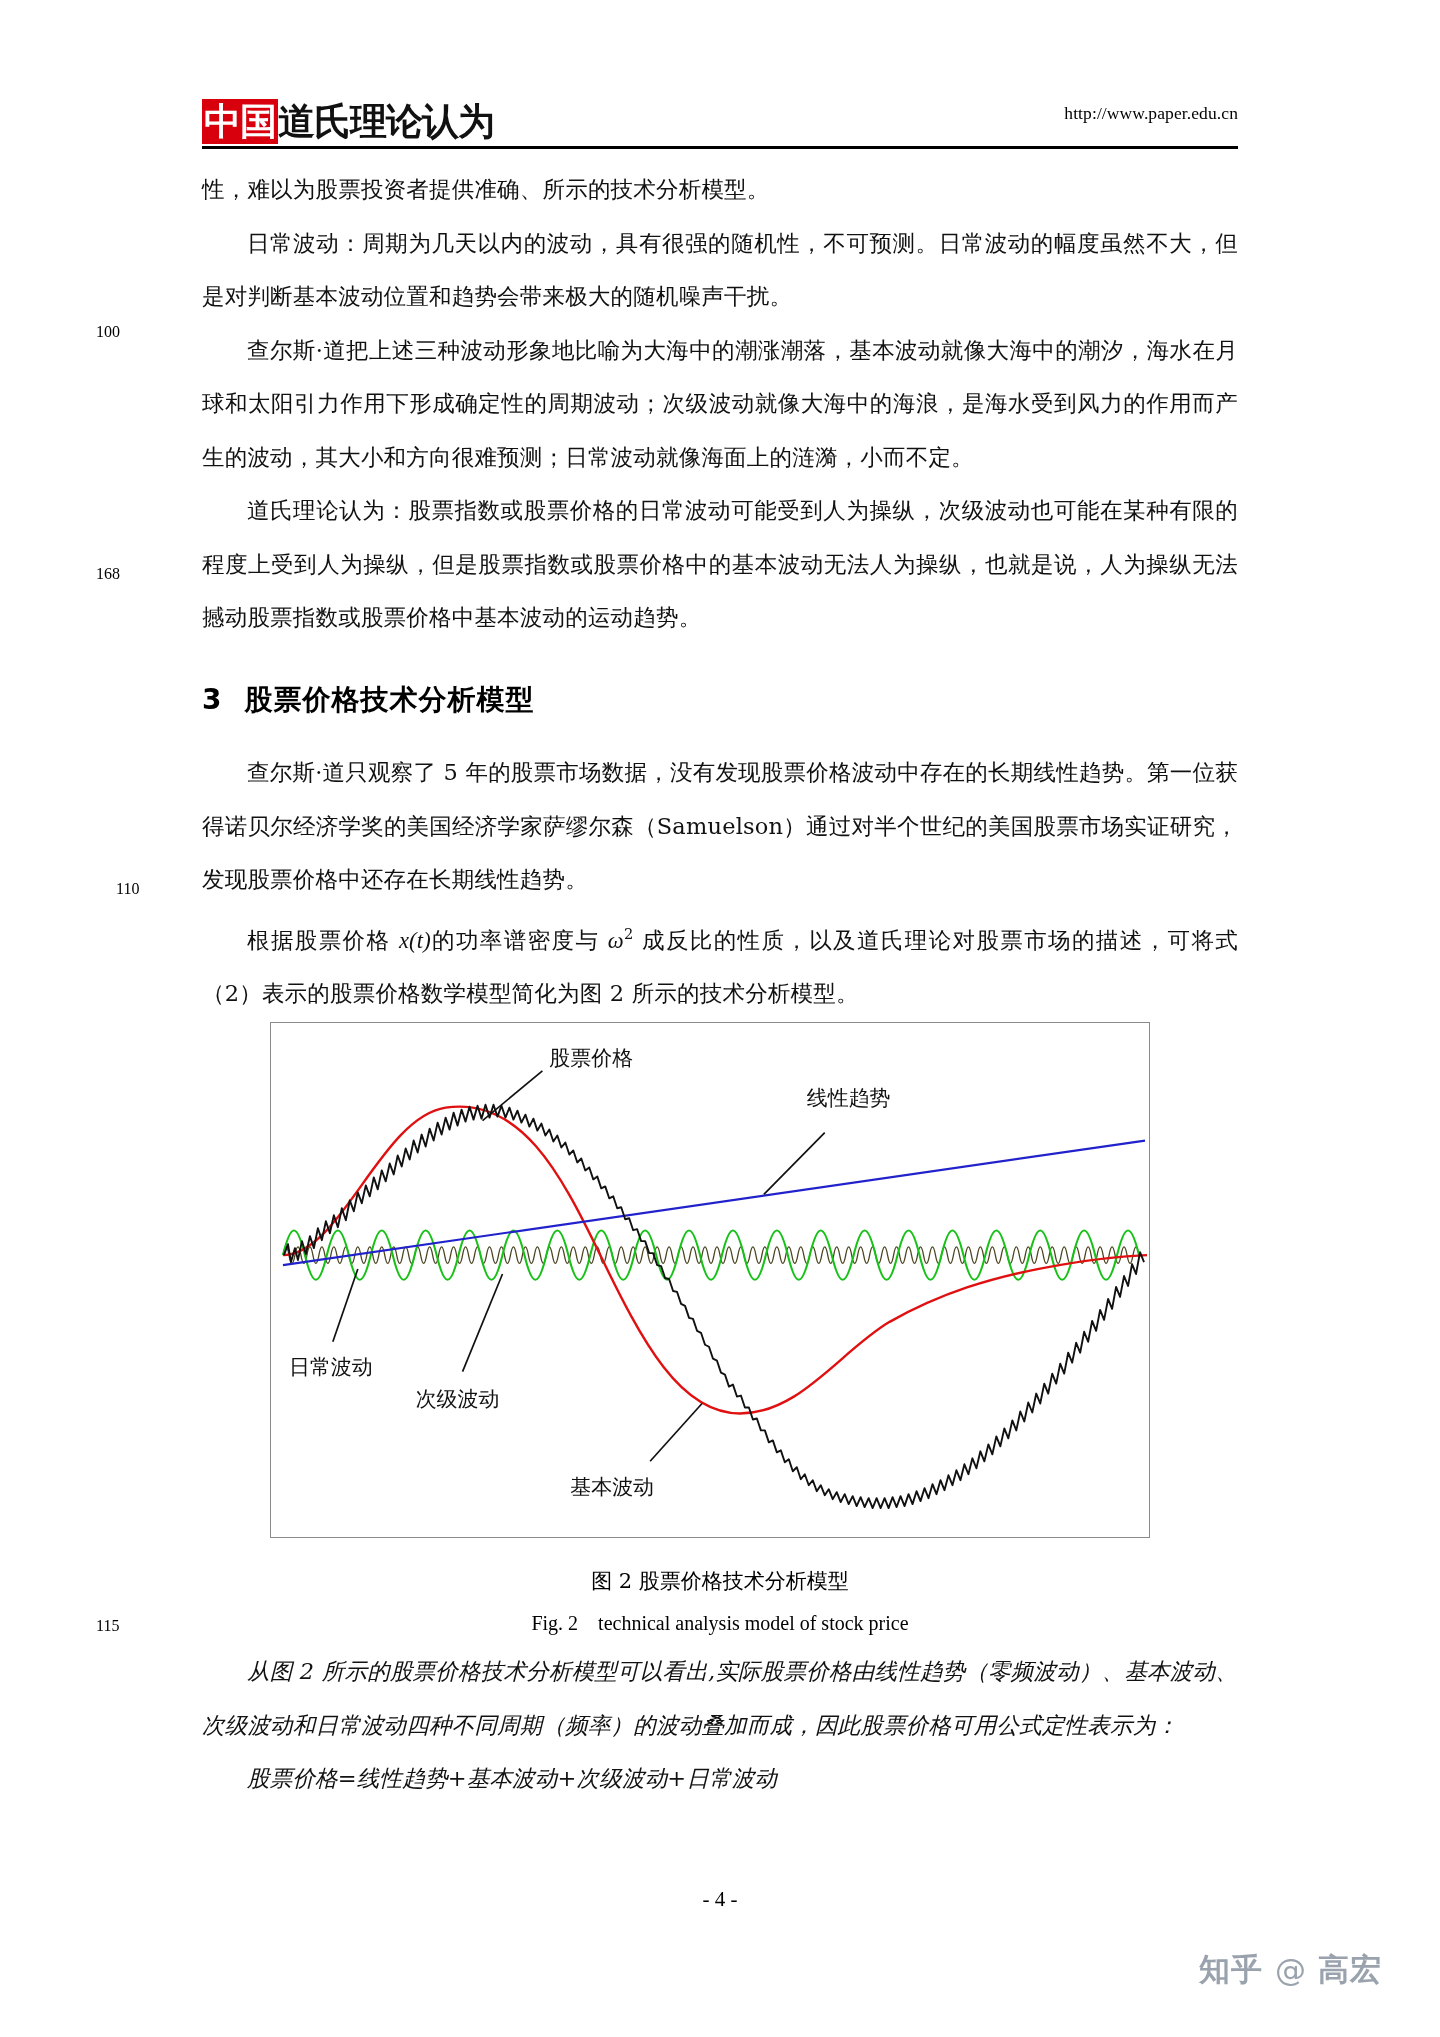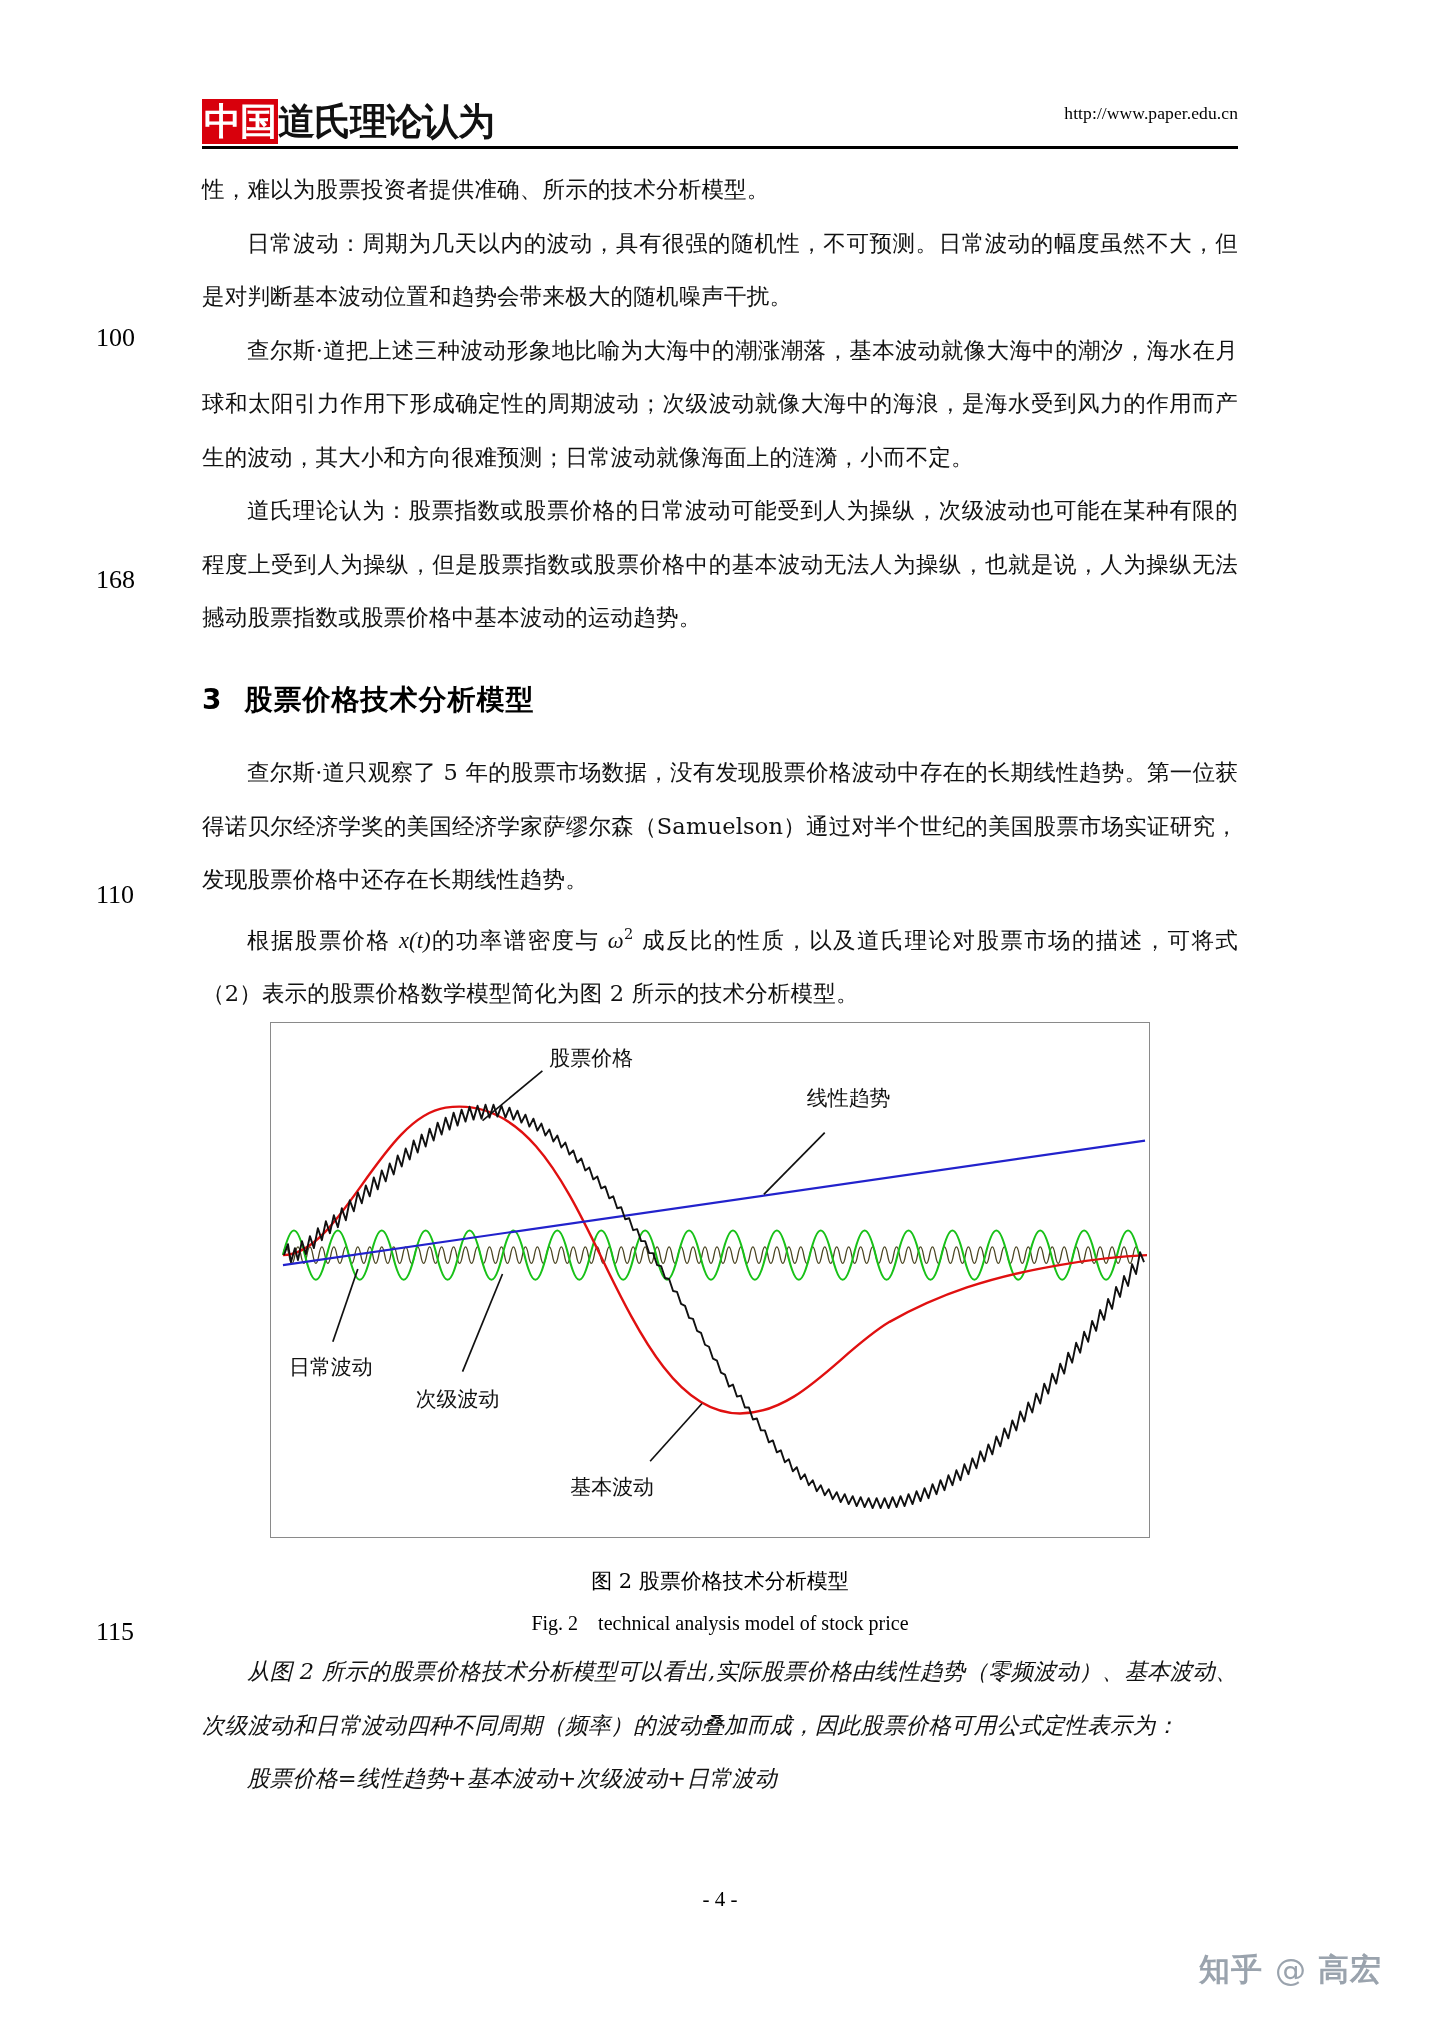--- a/index.html
+++ b/index.html
@@ -72,21 +72,21 @@
     letter-spacing:0.2px;
     color:#111;
   }
   p.indent{ text-indent:45px; }
   .num-left{
     position:absolute;
     left:96px;
     width:70px;
     text-align:left;
     font-family:"Liberation Serif", serif;
-    font-size:26px;
+    font-size:16px;
     color:#000;
   }
   
   h2.section{
     margin:0;
     font-family:"DejaVu Sans", sans-serif;
     font-size:28px;
     font-weight:bold;
     letter-spacing:1px;
     color:#000;
@@ -163,21 +163,21 @@
   <div class="header">
     <div class="logo">
       <span class="cn">中国</span><span class="rest">道氏理论认为</span>
     </div>
     <div class="header-url">http://www.paper.edu.cn</div>
   </div>
   <div class="header-rule"></div>
 
   <div class="num-left" style="top:323px;">100</div>
   <div class="num-left" style="top:565px;">168</div>
-  <div class="num-left" style="top:880px;">110</div>
+  <div class="num-left" style="top:880px;margin-left:20px;">110</div>
   <div class="num-left" style="top:1617px;">115</div>
 
   <div class="content">
 
     <p class="para">性，难以为股票投资者提供准确、所示的技术分析模型。</p>
 
     <p class="para indent">日常波动：周期为几天以内的波动，具有很强的随机性，不可预测。日常波动的幅度虽然不大，但是对判断基本波动位置和趋势会带来极大的随机噪声干扰。</p>
 
     <p class="para indent">查尔斯·道把上述三种波动形象地比喻为大海中的潮涨潮落，基本波动就像大海中的潮汐，海水在月球和太阳引力作用下形成确定性的周期波动；次级波动就像大海中的海浪，是海水受到风力的作用而产生的波动，其大小和方向很难预测；日常波动就像海面上的涟漪，小而不定。</p>
 

